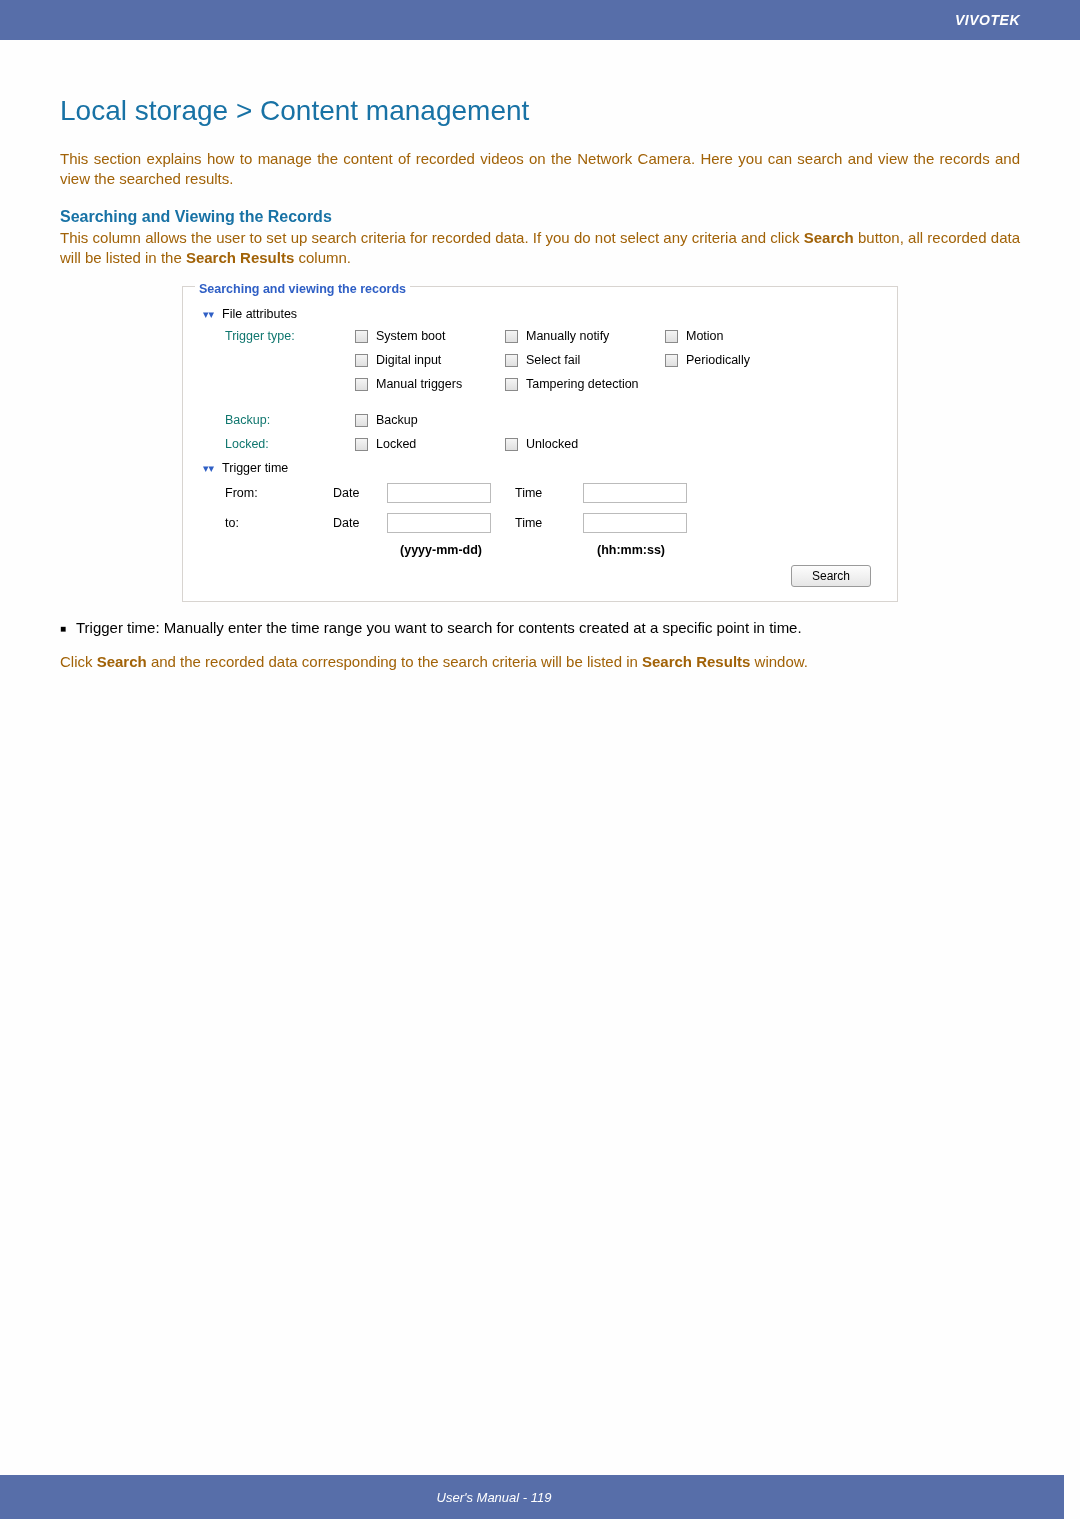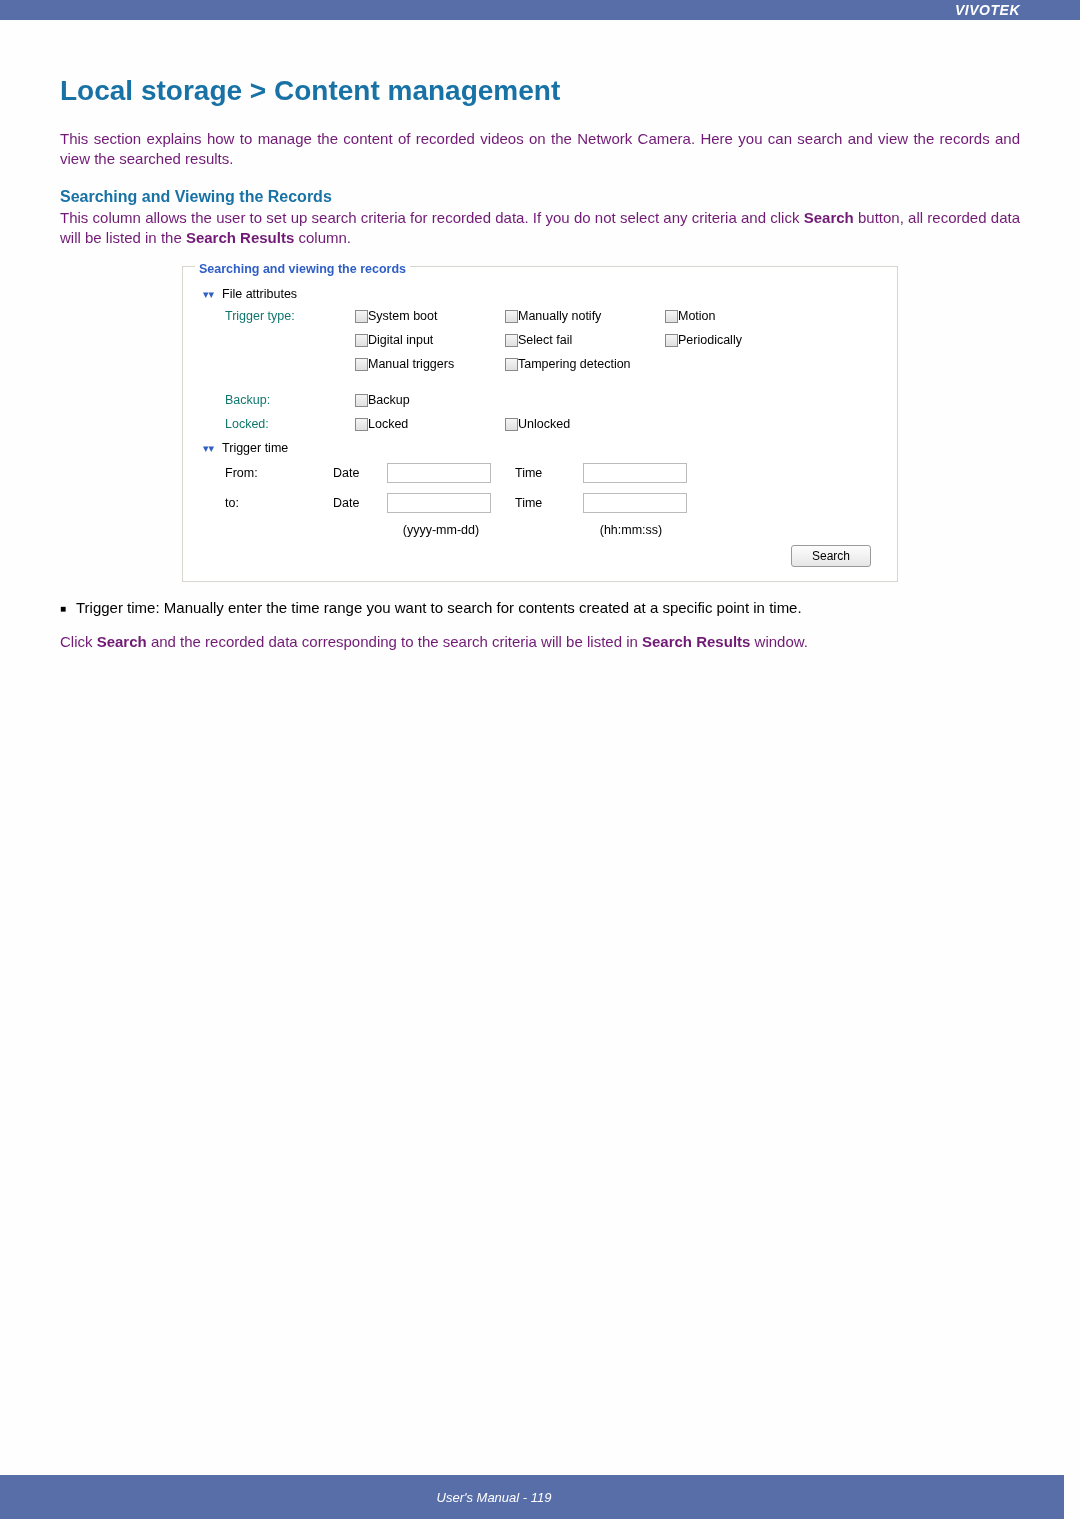--- a/index.html
+++ b/index.html
@@ -10,46 +10,46 @@
     height: 1527px;
     position: relative;
   }
   .page-wrapper {
     background: #fefefe;
     width: 1080px;
     min-height: 1527px;
   }
   .top-brand {
     background: #576ea9;
-    height: 20px;
+    height: 40px;
     display: flex;
     justify-content: flex-end;
     align-items: center;
     padding-right: 60px;
   }
   .brand {
     color: #fff;
     font-style: italic;
     font-weight: bold;
     font-size: 14px;
     letter-spacing: 0.5px;
   }
   .content {
     padding: 55px 60px 0 60px;
   }
   .page-title {
     color: #1872a5;
     font-size: 28px;
-    font-weight: bold;
+    font-weight: normal;
     margin-bottom: 22px;
   }
   .para {
     font-size: 15px;
     line-height: 1.35;
-    color: #701a75;
+    color: #a16207;
     text-align: justify;
     margin-bottom: 18px;
   }
   .subheading {
     color: #1872a5;
     font-size: 16px;
     font-weight: bold;
     margin-bottom: 2px;
   }
   .fieldset {
@@ -92,21 +92,21 @@
     color: #000;
     margin-left: 24px;
     margin-bottom: 10px;
   }
   .row-label {
     color: #0f766e;
   }
   .cb-wrap {
     display: flex;
     align-items: center;
-    gap: 0;
+    gap: 8px;
   }
   .cb {
     width: 13px; height: 13px;
     border: 1px solid #8a8a8a;
     background: linear-gradient(#f5f5f5,#e0e0e0);
     display: inline-block;
   }
   .trigger-grid {
     display: grid;
     grid-template-columns: 100px 46px 120px 60px 120px;
@@ -123,20 +123,21 @@
     background: #fff;
   }
   .format-row {
     display: grid;
     grid-template-columns: 100px 46px 120px 60px 120px;
     column-gap: 5px;
     font-size: 12.5px;
     color: #000;
     margin-left: 24px;
     margin-bottom: 8px;
+    font-weight: bold;
   }
   .format-row span {
     text-align: left;
   }
   .search-row {
     display: flex;
     justify-content: flex-end;
     padding-right: 8px;
     margin-top: 4px;
   }

